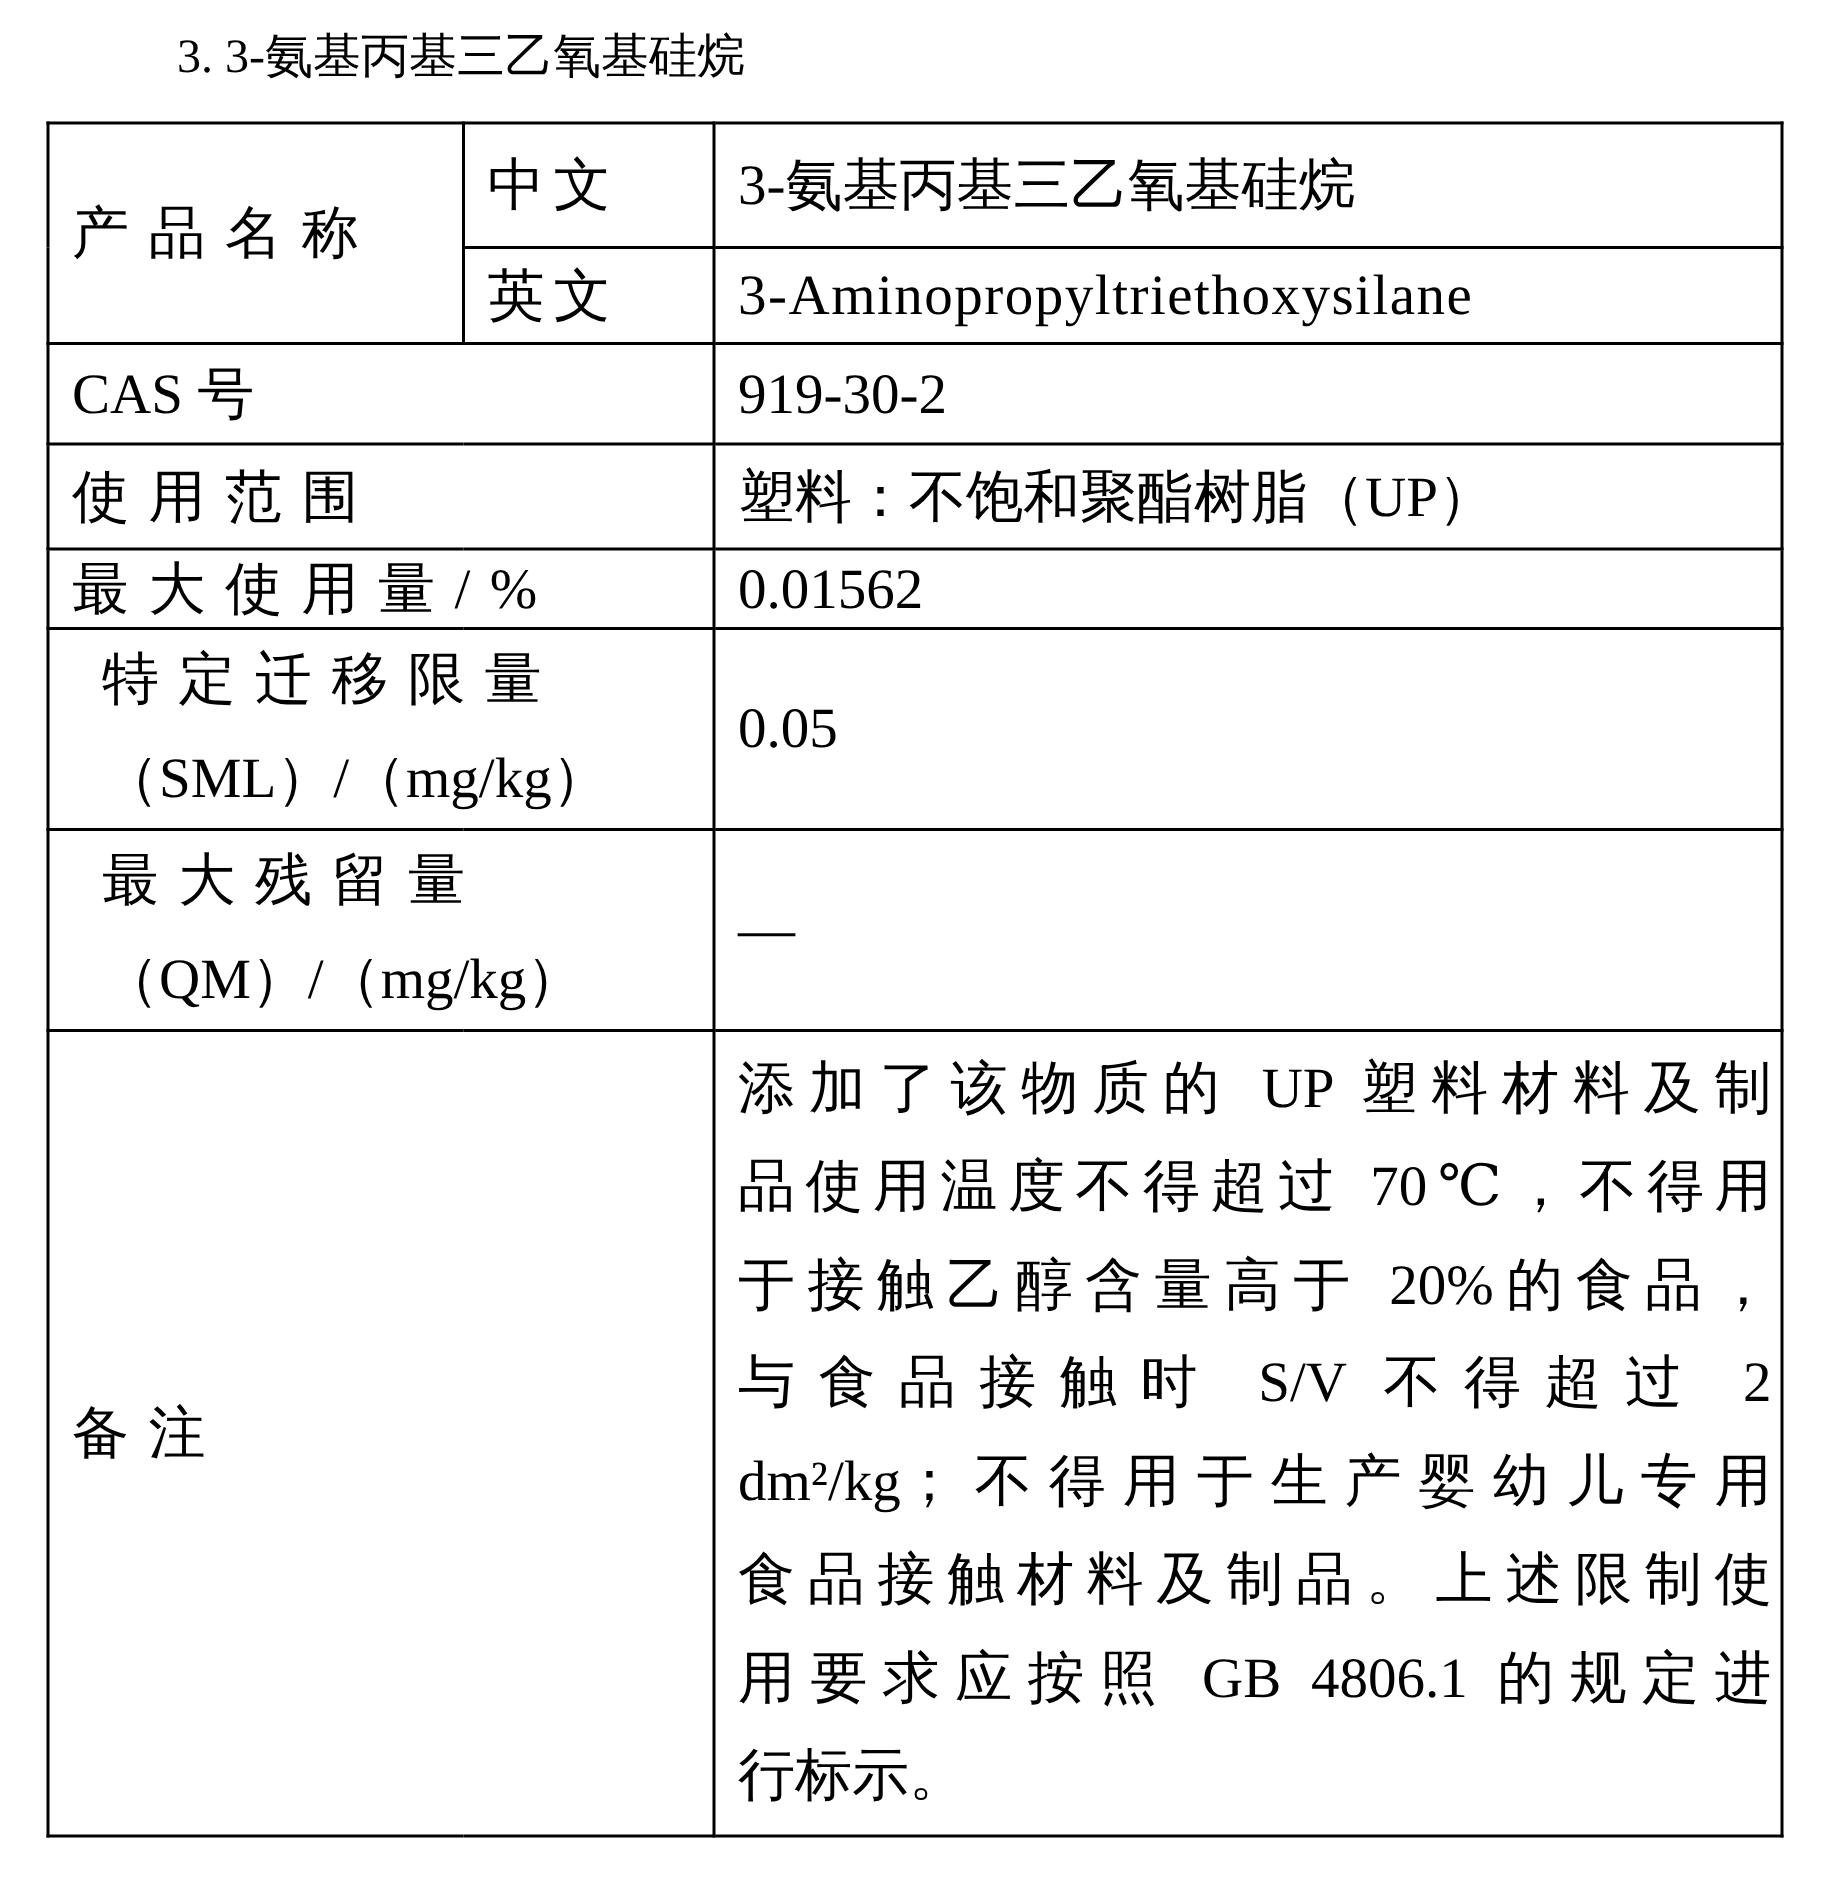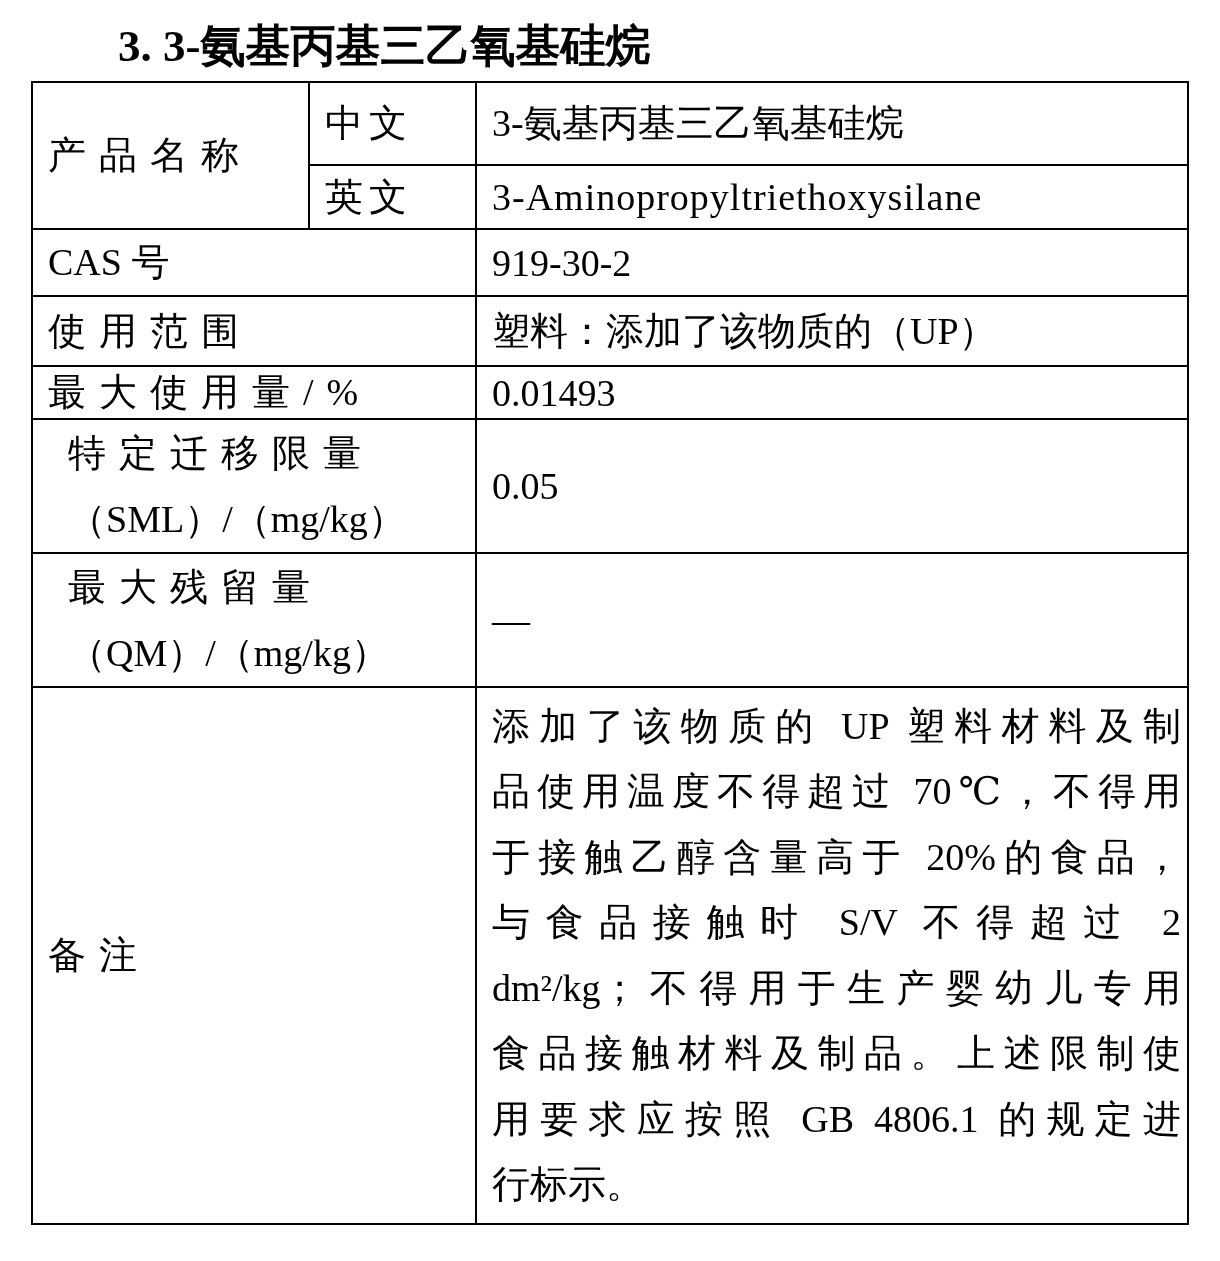--- a/index.html
+++ b/index.html
@@ -14,22 +14,22 @@
     width: 1220px;
     height: 1261px;
     background: #ffffff;
     overflow: hidden;
   }
   .doc-title {
     position: absolute;
     left: 118px;
     top: 16px;
     margin: 0;
-    font-size: 45px;
-    font-weight: bold;
+    font-size: 32px;
+    font-weight: normal;
     white-space: nowrap;
   }
   table.spec {
     position: absolute;
     left: 31px;
     top: 81px;
     width: 1156px;
     border-collapse: collapse;
     table-layout: fixed;
   }
@@ -83,25 +83,25 @@
       <tr style="height:64px">
         <td class="sp2">英文</td>
         <td class="value-cell en-name">3-Aminopropyltriethoxysilane</td>
       </tr>
       <tr style="height:67px">
         <td colspan="2">CAS 号</td>
         <td class="value-cell">919-30-2</td>
       </tr>
       <tr style="height:70px">
         <td colspan="2" class="sp">使用范围</td>
-        <td class="value-cell">塑料：添加了该物质的（UP）</td>
+        <td class="value-cell">塑料：不饱和聚酯树脂（UP）</td>
       </tr>
       <tr style="height:50px">
         <td colspan="2" class="sp">最大使用量/%</td>
-        <td class="value-cell">0.01493</td>
+        <td class="value-cell">0.01562</td>
       </tr>
       <tr style="height:134px">
         <td colspan="2">
           <div class="lbl-line sp">特定迁移限量</div>
           <div class="lbl-line">（SML）/（mg/kg）</div>
         </td>
         <td class="value-cell">0.05</td>
       </tr>
       <tr style="height:132px">
         <td colspan="2">

